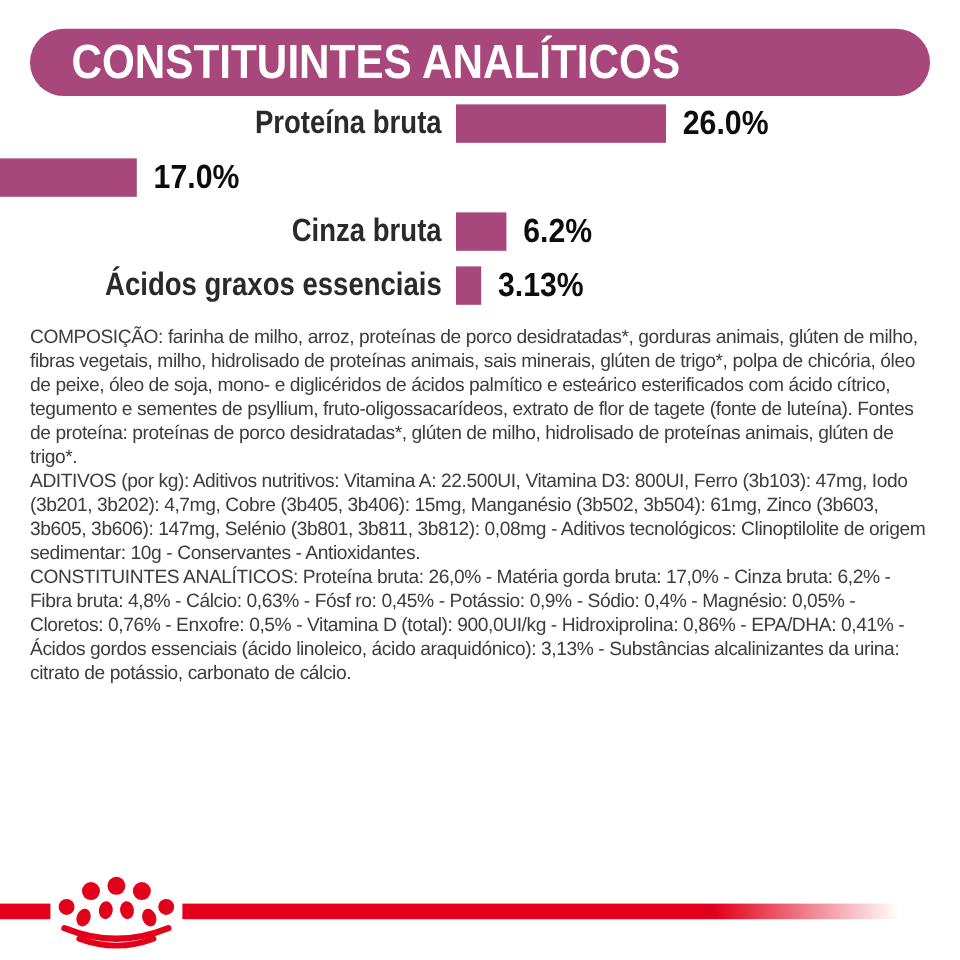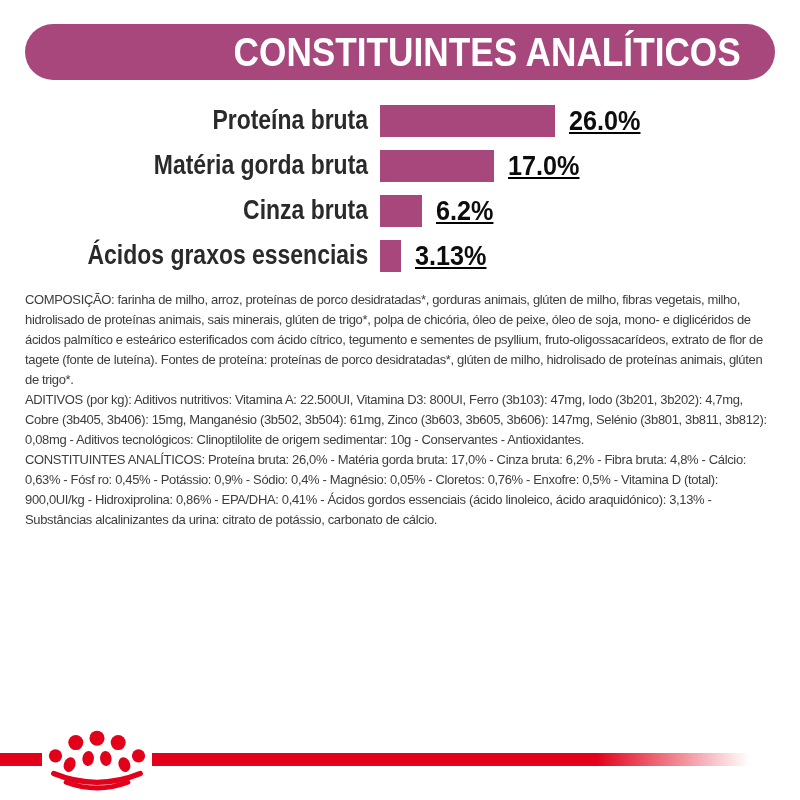--- a/index.html
+++ b/index.html
@@ -8,34 +8,34 @@
     width:800px;height:800px;
     background:#ffffff;
     overflow:hidden;
     font-family:"Liberation Sans", sans-serif;
   }
   
   .band{
     margin:24px 25px 0 25px;
     height:56px;
     background:#A7477C;
-    display:flex;align-items:center;justify-content:flex-end;border-radius:28px;
+    display:flex;align-items:center;justify-content:flex-start;border-radius:28px;
   }
   .band.second{margin-top:22px;}
   .band-title{
     color:#ffffff;
     font-weight:bold;
     font-size:40px;
     white-space:nowrap;
     display:inline-block;
     transform:scaleX(0.88);
     transform-origin:center center;
   }
   
-  .chart{margin-top:18px;text-decoration:underline;}
+  .chart{}
   .crow{display:flex;align-items:center;height:45px;}
   .clabel{
     width:368px;
     text-align:right;
     padding-right:12px;
     font-size:27px;
     font-weight:bold;
     color:#2a2a2a;
     white-space:nowrap;
   }
@@ -54,21 +54,21 @@
     font-weight:bold;
     color:#0d0d0d;
     margin-left:14px;
     white-space:nowrap;
     transform:scaleX(0.9);
     transform-origin:left center;
   }
   
   .bodytext{
     margin:12px 25px 0 25px;
-    font-size:13px;
+    font-size:16px;
     line-height:20px;
     letter-spacing:-0.35px;
     color:#3d3d3d;
     text-align:left;
   }
   .bodytext p{margin:0;padding:0;}
   
   .footer{position:absolute;left:0;top:726px;width:800px;height:74px;}
   .stripe-left{
     position:absolute;left:0;top:27px;width:42px;height:13px;
@@ -89,21 +89,20 @@
     <span class="band-title">CONSTITUINTES ANALÍTICOS</span>
   </div>
 
   <div class="chart">
       <div class="crow">
         <div class="clabel"><span>Proteína bruta</span></div>
         <div class="cbar" style="width: 175px; background: rgb(167, 71, 124);"></div>
         <div class="cvalue">26.0%</div>
       </div>
       <div class="crow">
-        <div class="clabel"><span>Matéria gorda bruta</span></div>
         <div class="cbar" style="width: 114px; background: rgb(167, 71, 124);"></div>
         <div class="cvalue">17.0%</div>
       </div>
       <div class="crow">
         <div class="clabel"><span>Cinza bruta</span></div>
         <div class="cbar" style="width: 42px; background: rgb(167, 71, 124);"></div>
         <div class="cvalue">6.2%</div>
       </div>
       <div class="crow">
         <div class="clabel"><span>Ácidos graxos essenciais</span></div>

